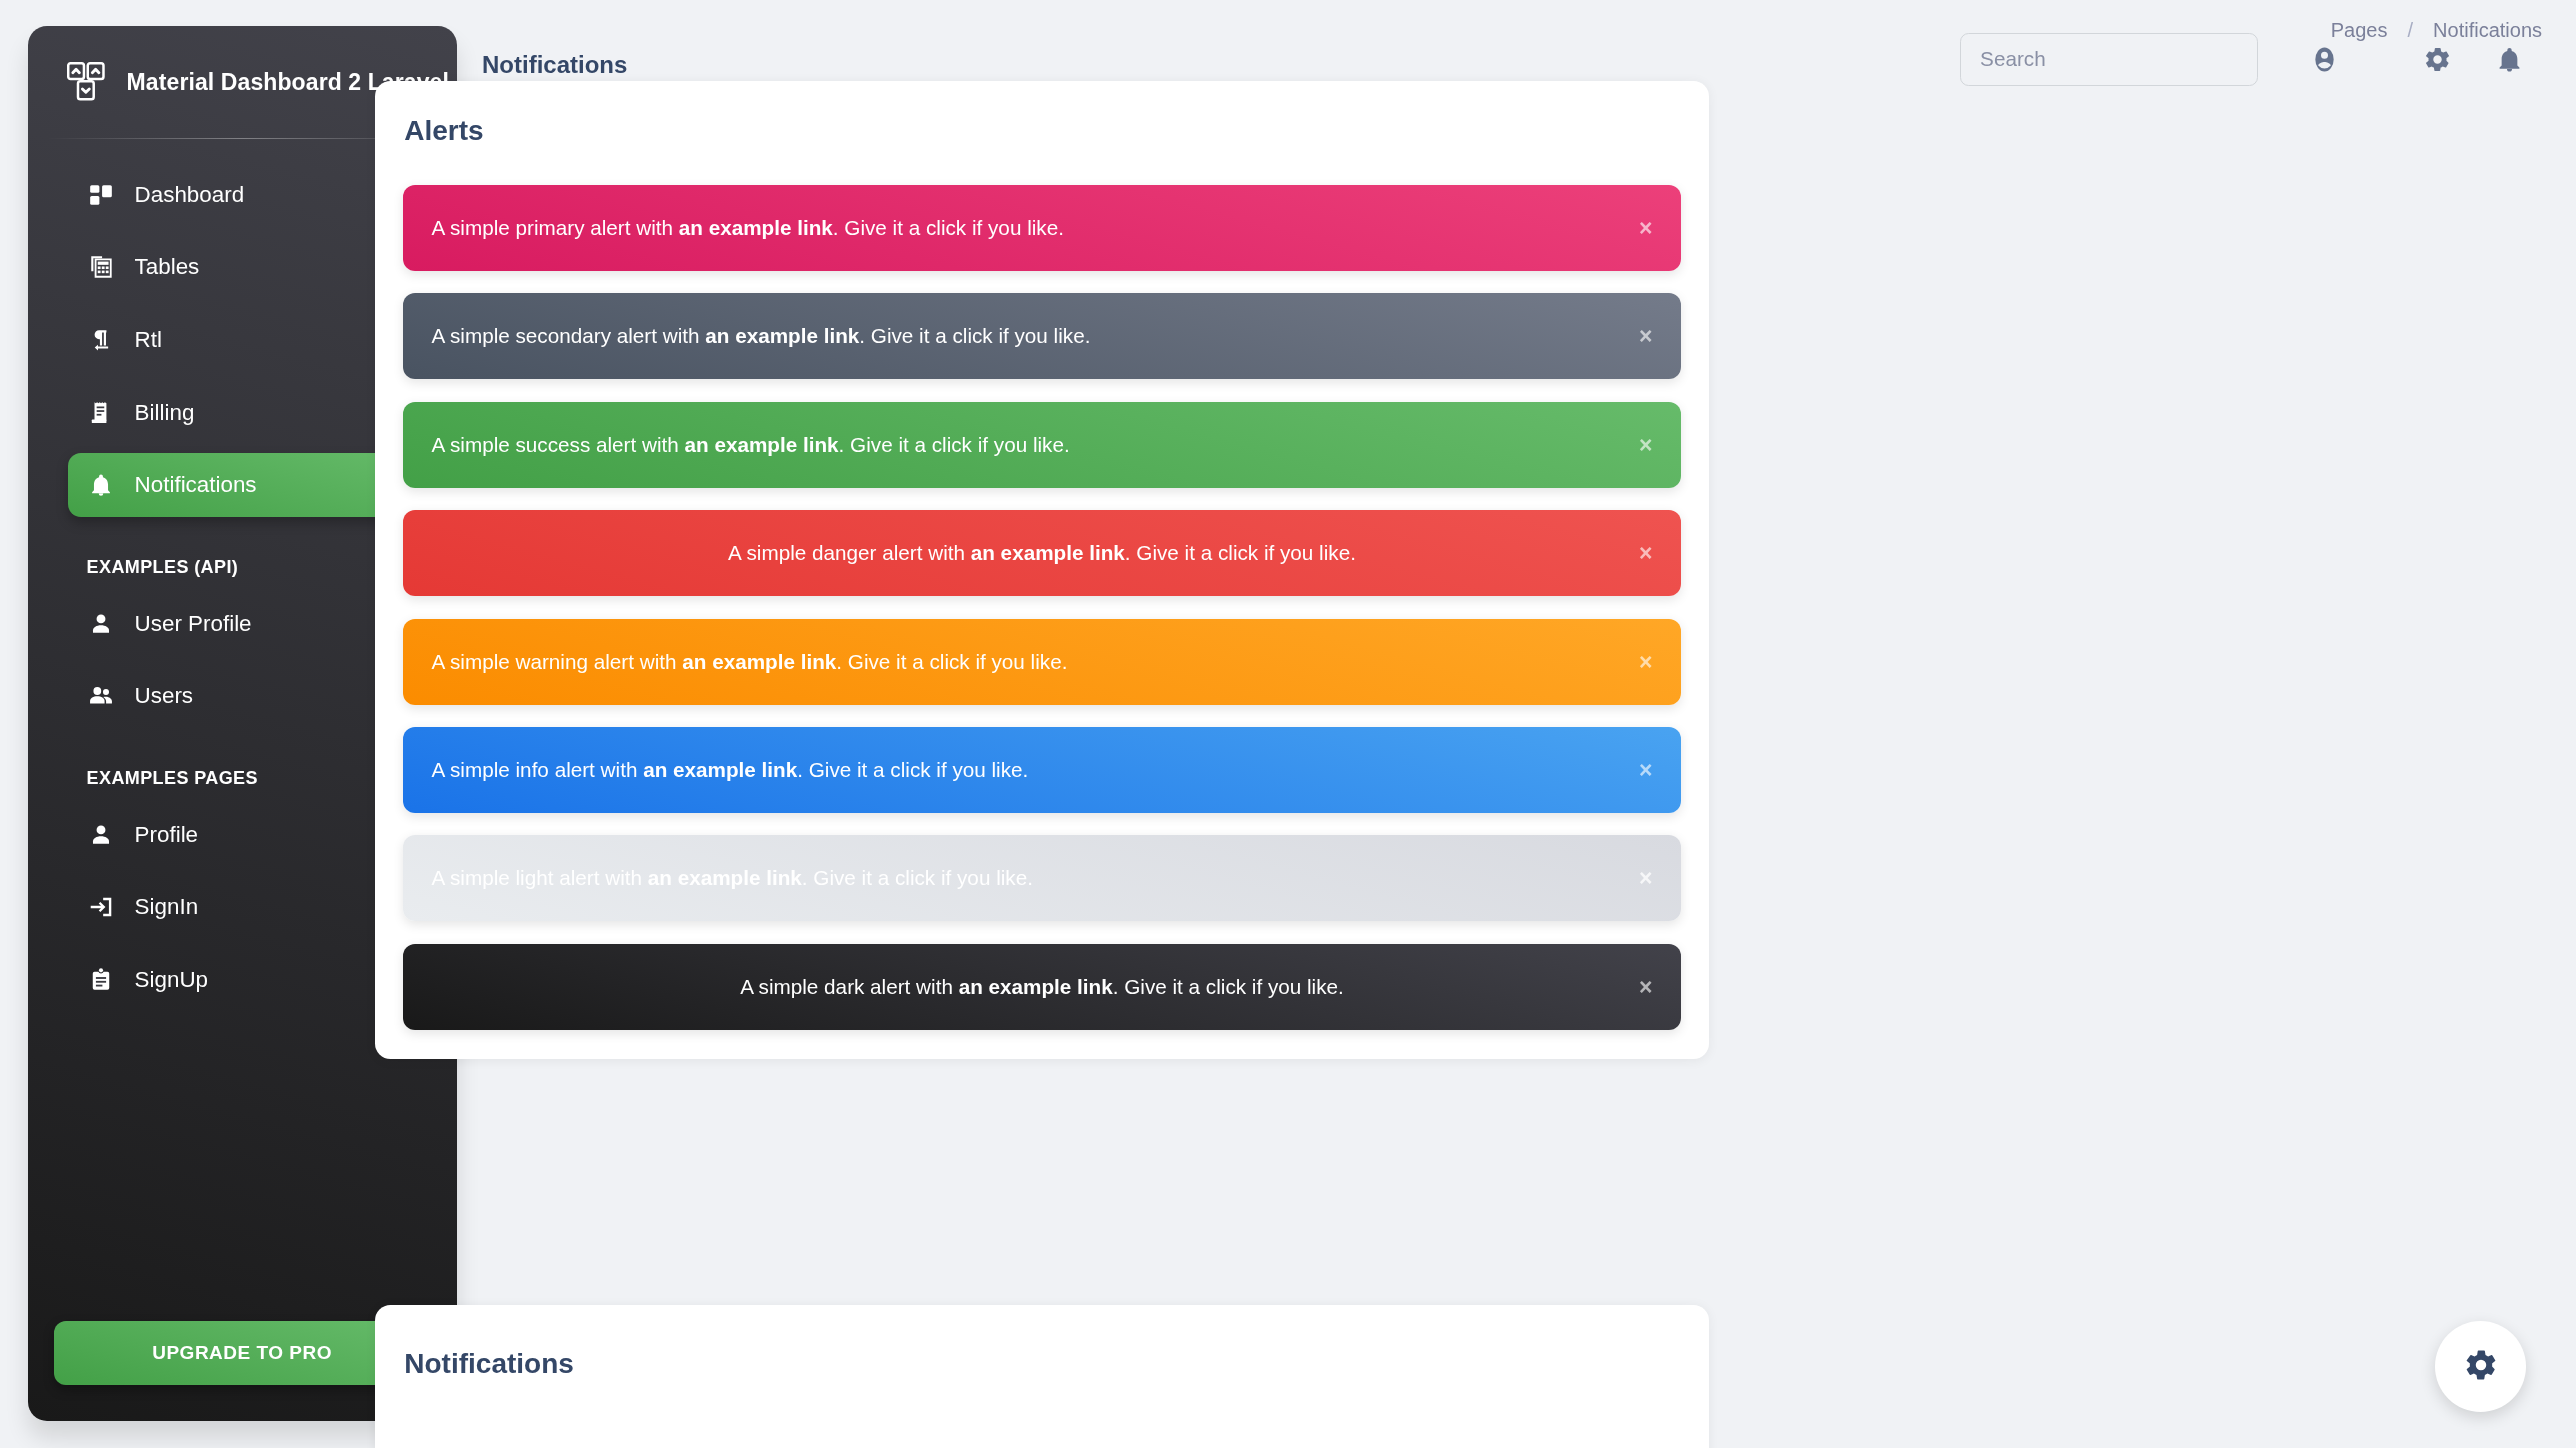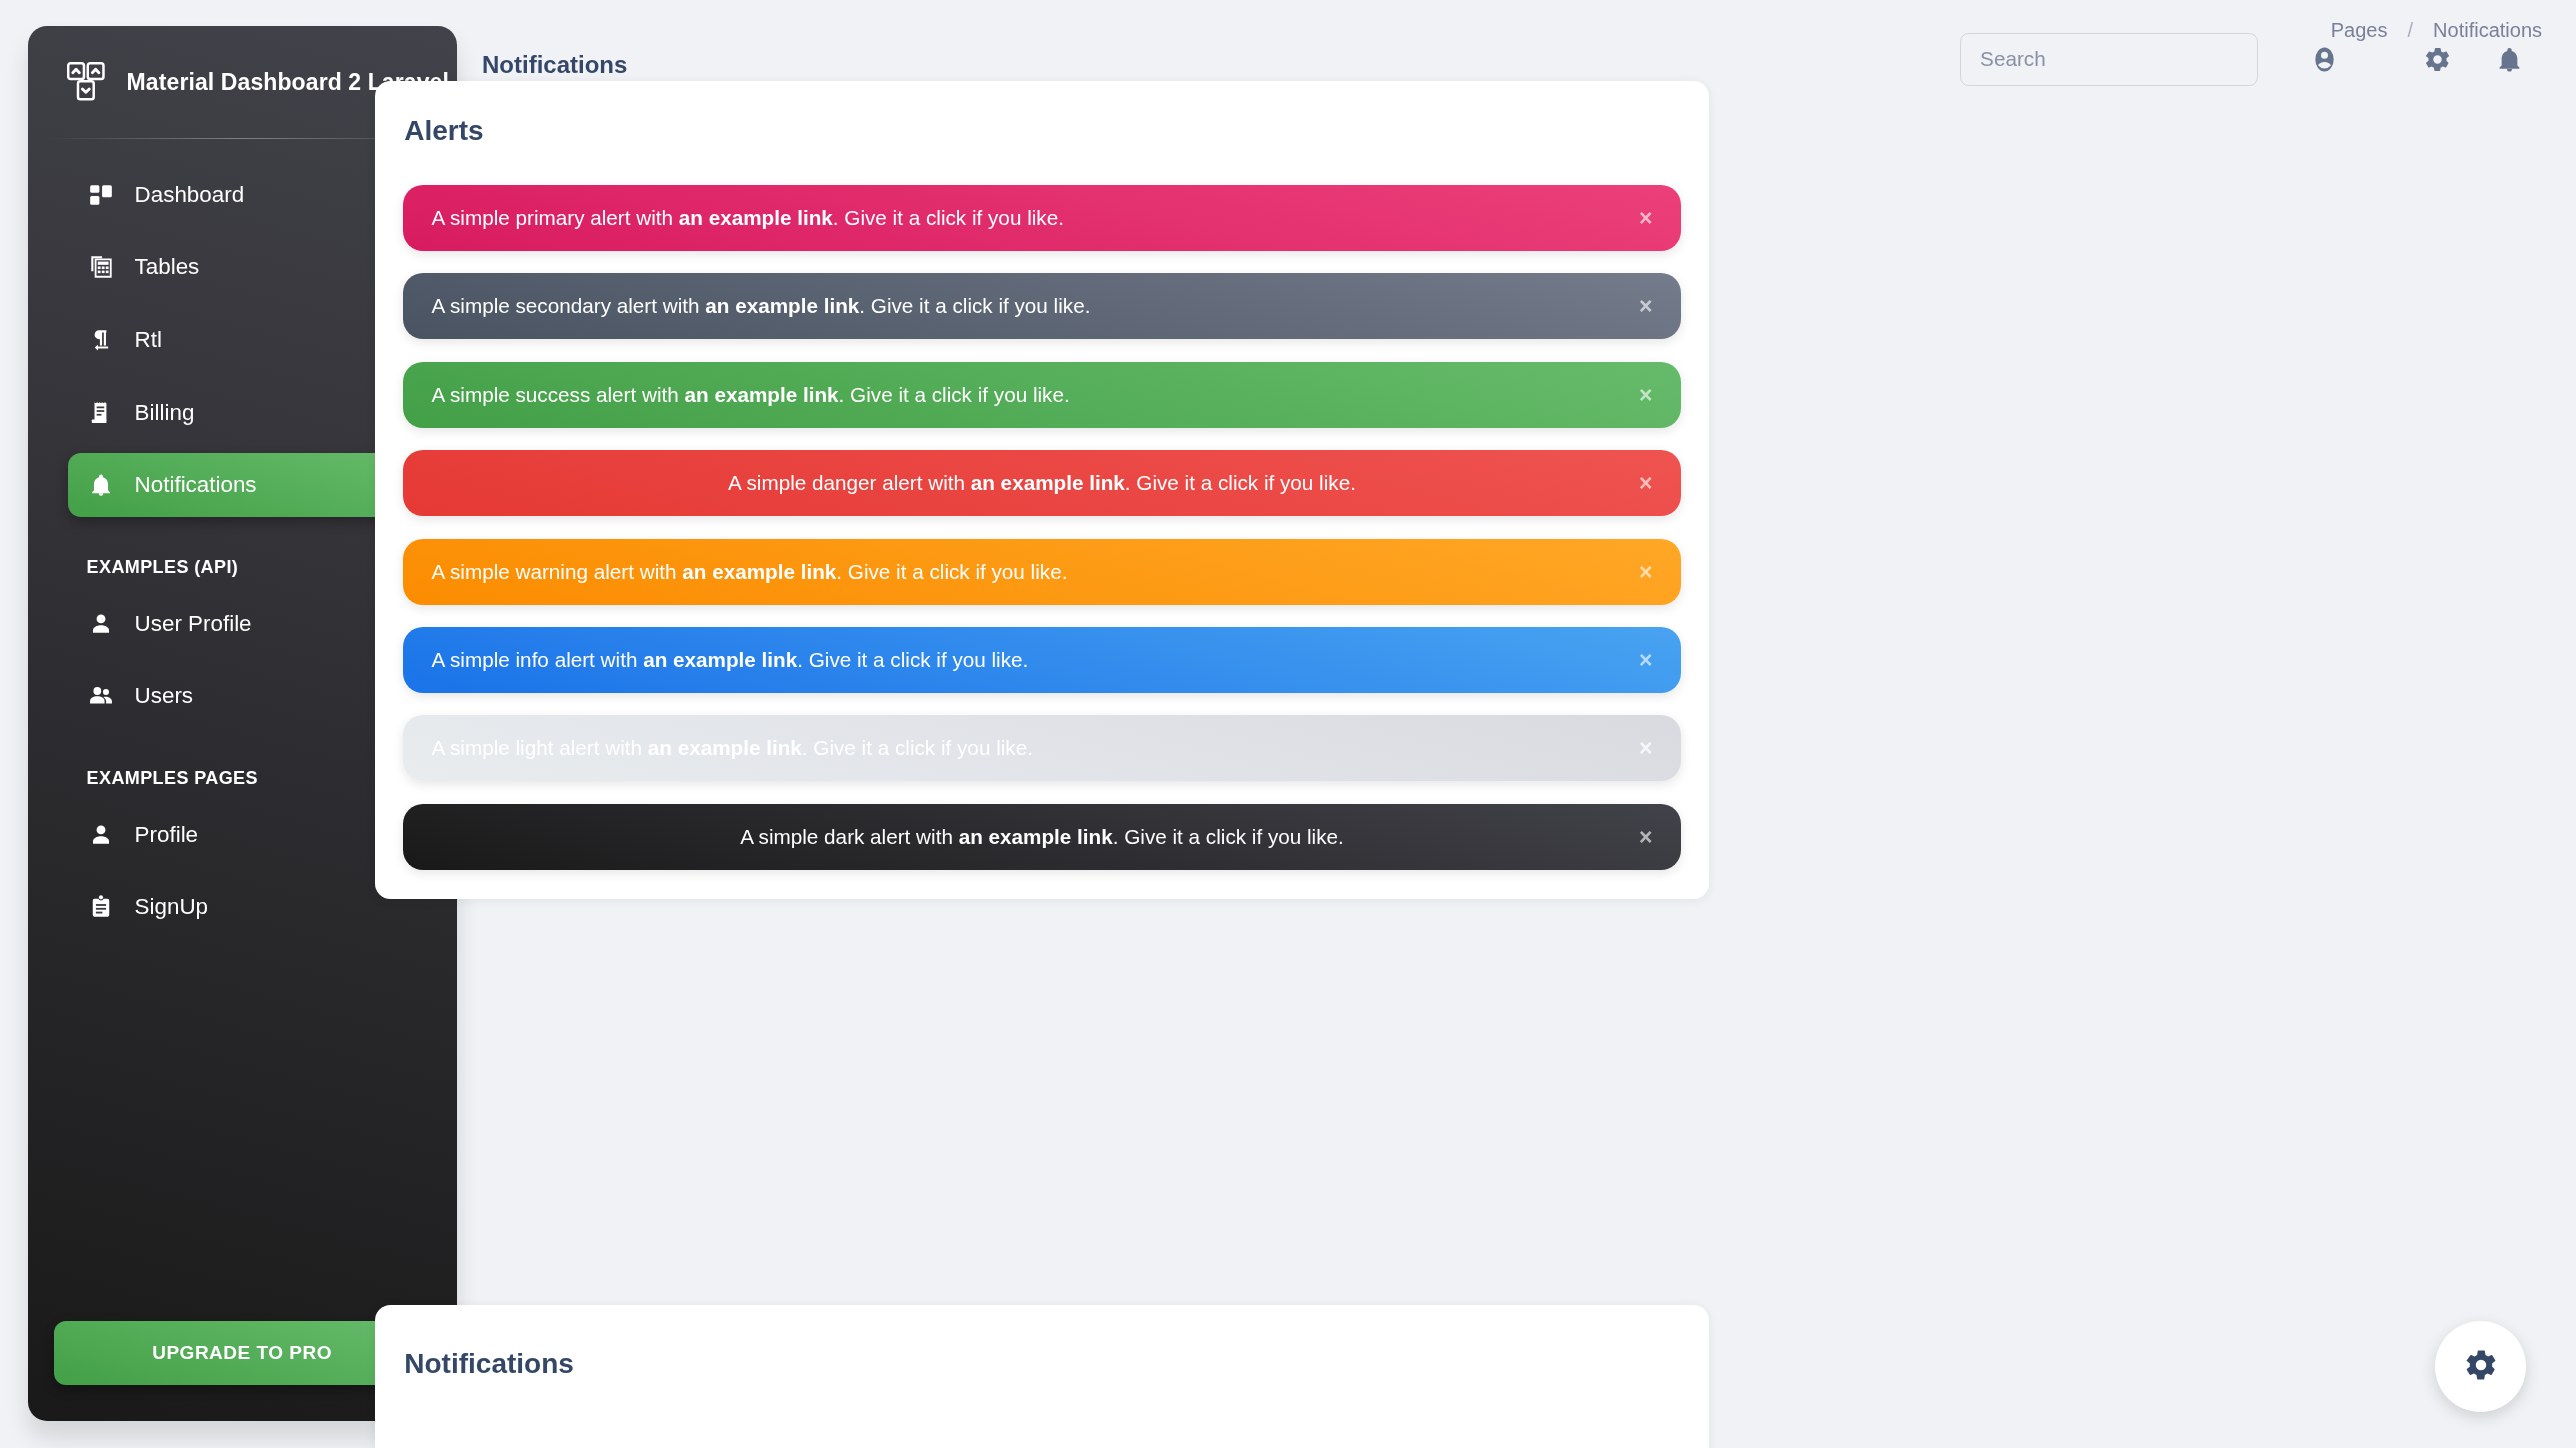--- a/index.html
+++ b/index.html
@@ -170,22 +170,22 @@
   }
   .card-title {
     font-size: 28px;
     font-weight: bold;
     color: #344767;
     padding-left: 1.7px;
     margin-bottom: 38px;
   }
   .alert {
     position: relative;
-    height: 66px;
-    border-radius: 20px;
+    height: 86px;
+    border-radius: 12px;
     margin-bottom: 22.4px;
     display: flex;
     align-items: center;
     padding: 0 29px;
     box-shadow: 0 3.4px 10.3px rgba(0,0,0,0.10);
   }
   .alert-text {
     color: #ffffff;
     font-size: 20.7px;
     font-weight: 300;
@@ -362,20 +362,29 @@
     <div class="nav-item">
       <span class="nav-icon">
         <svg viewBox="0 0 24 24">
             <circle cx="12" cy="7.3" r="4.1"></circle>
             <path d="M12 13.2c-4.1 0-7.4 2.1-7.4 4.7V20h14.8v-2.1c0-2.6-3.3-4.7-7.4-4.7z"></path>
           </svg>
       </span>
       <span class="nav-label">Profile</span>
     </div>
 
+    <div class="nav-item">
+      <span class="nav-icon">
+        <svg viewBox="0 0 24 24">
+          <path d="M11.4 7.3l-1.5 1.5 2.1 2.1H2.5v2.2h9.5l-2.1 2.1 1.5 1.5 4.7-4.7z"></path>
+          <path d="M14 3.5h7.5v17H14v-2.2h5.3V5.7H14z"></path>
+        </svg>
+      </span>
+      <span class="nav-label">SignIn</span>
+    </div>
 
     <div class="nav-item">
       <span class="nav-icon">
         <svg viewBox="0 0 24 24">
           <circle cx="12" cy="3.1" r="1.9"></circle>
           <path d="M18 4.3h-3.6a2.6 2.6 0 01-4.8 0H6a1.6 1.6 0 00-1.6 1.6v13.5A1.6 1.6 0 006 21h12a1.6 1.6 0 001.6-1.6V5.9A1.6 1.6 0 0018 4.3z"></path>
           <g fill="#3a3a40">
               <rect x="7.3" y="9.3" width="9.4" height="1.7"></rect>
               <rect x="7.3" y="12.8" width="9.4" height="1.7"></rect>
               <rect x="7.3" y="16.3" width="6" height="1.7"></rect>

